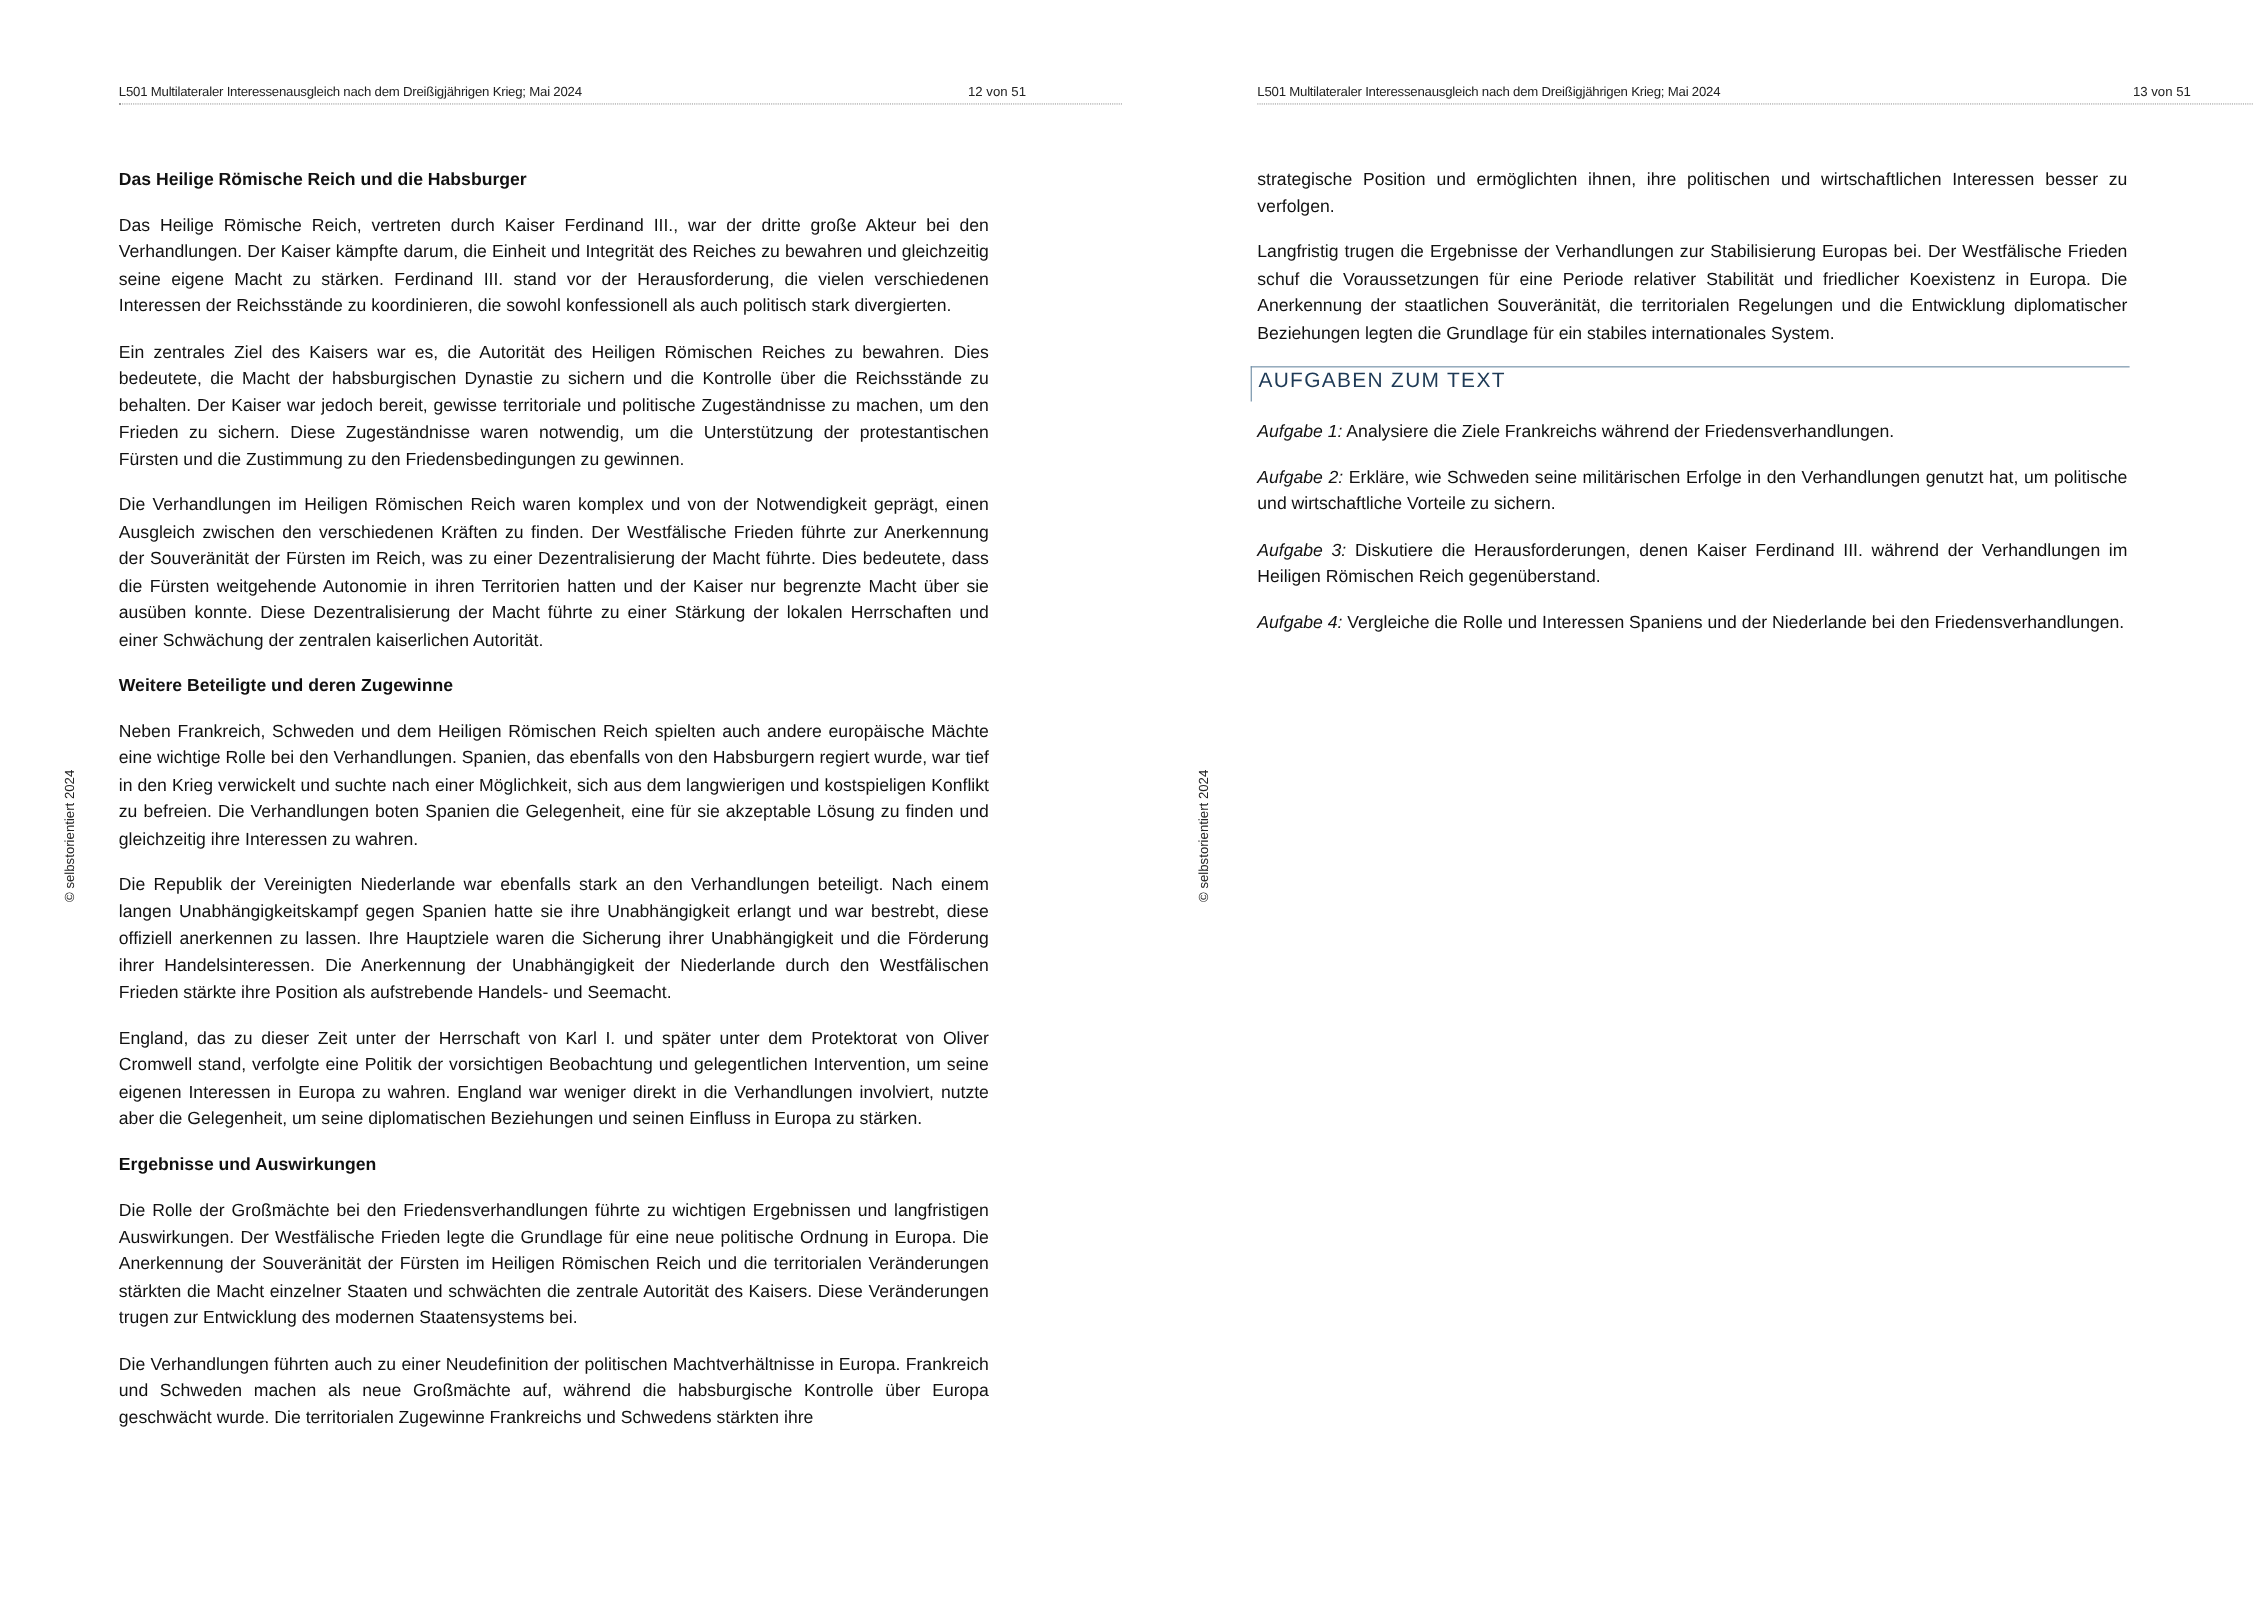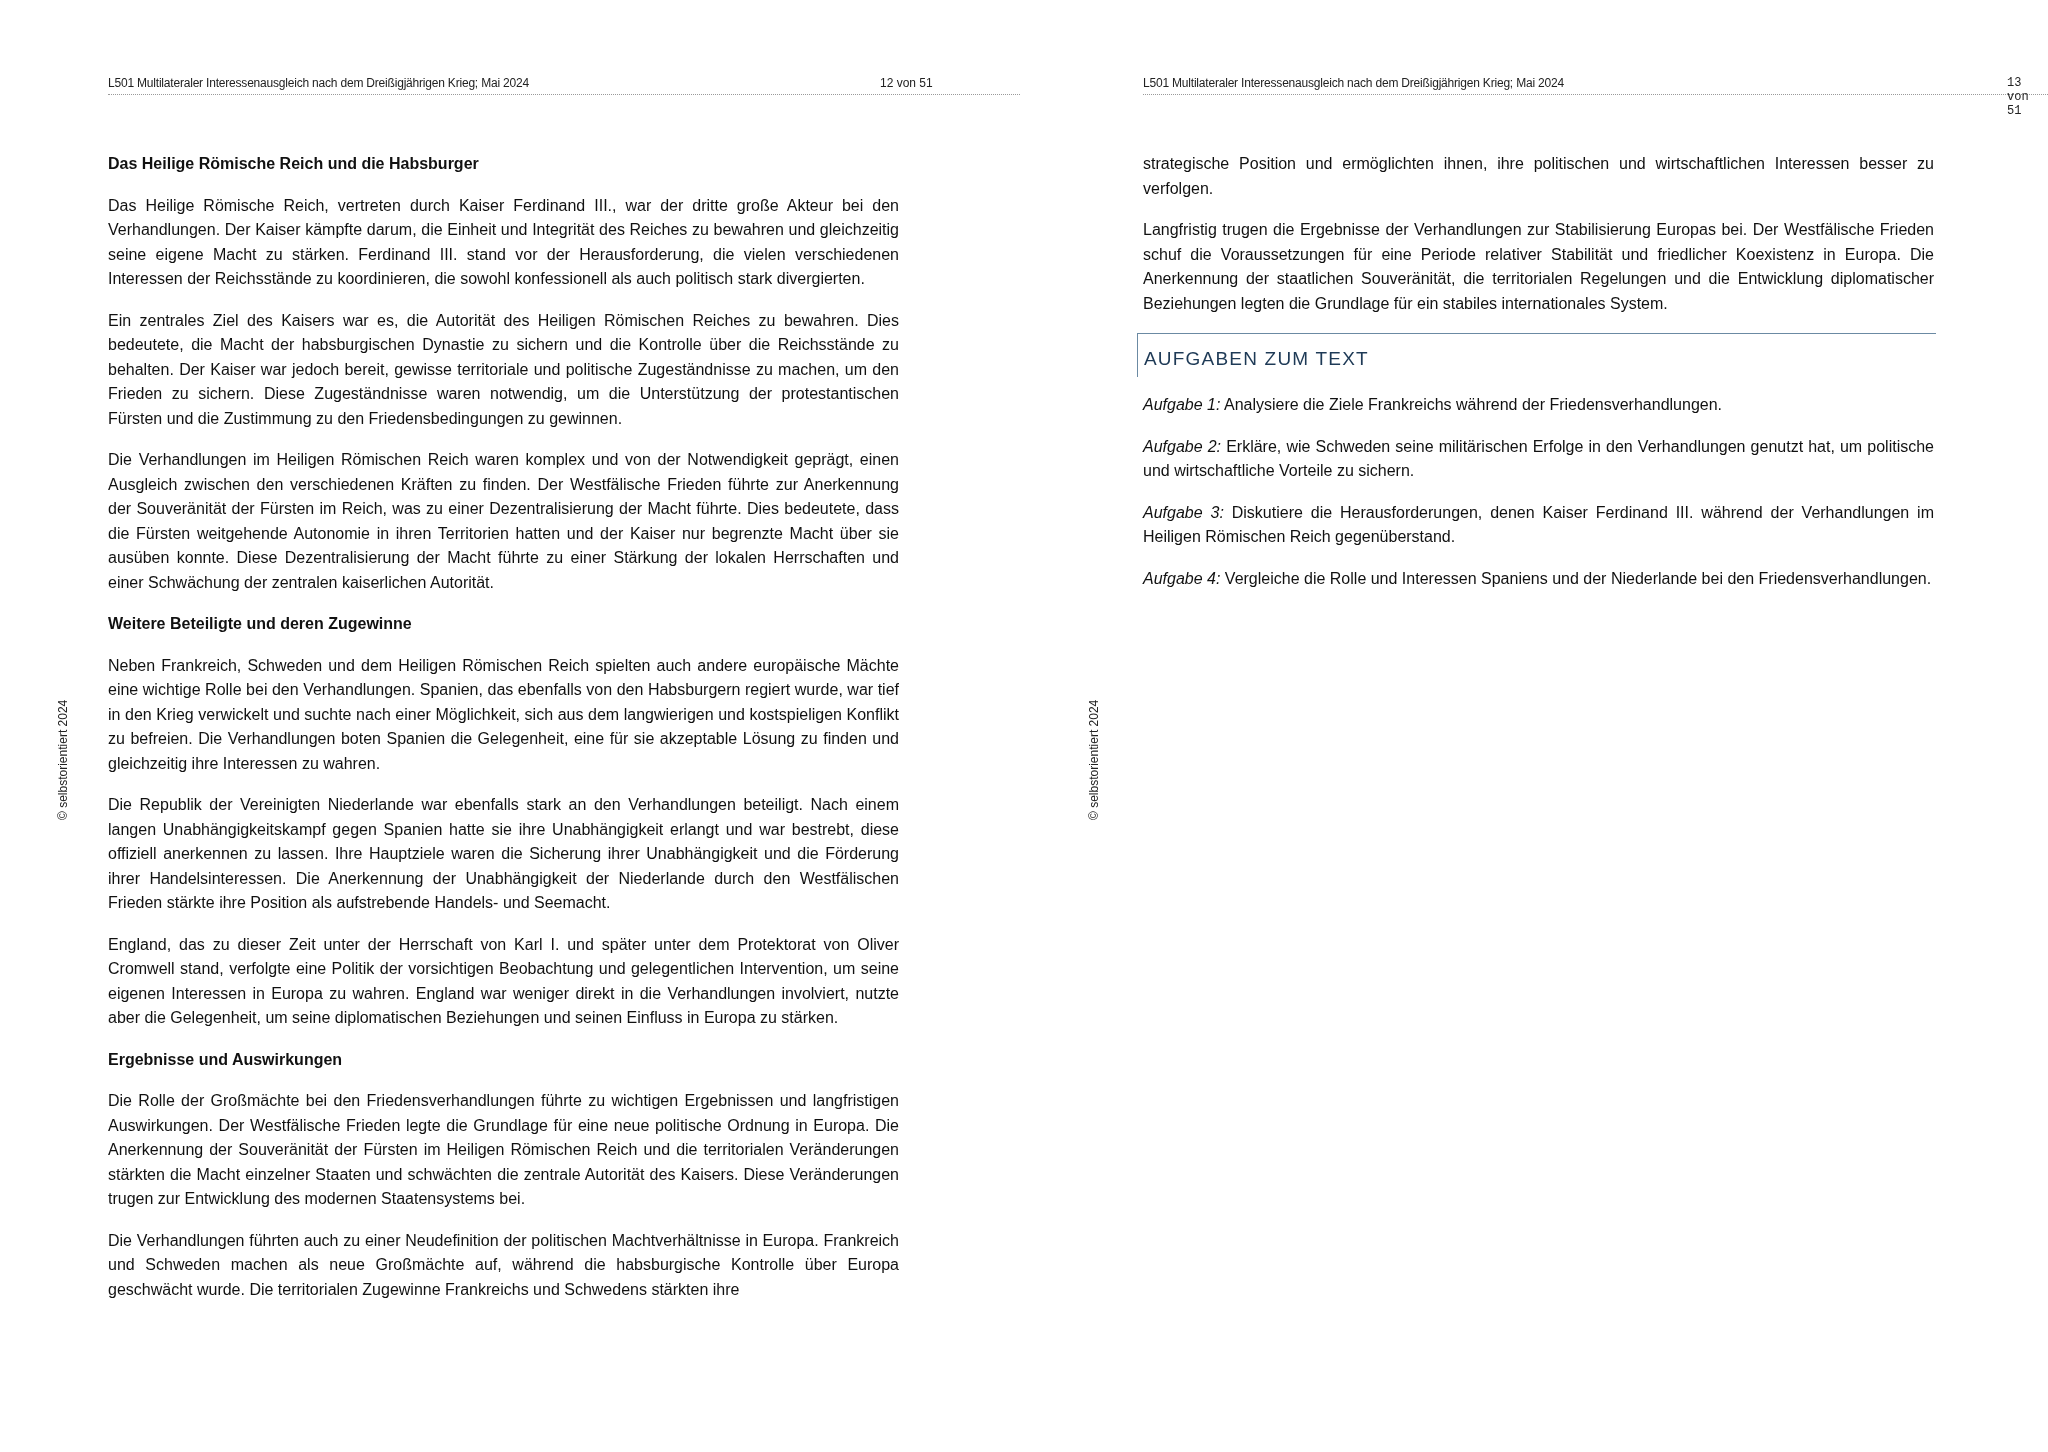--- a/index.html
+++ b/index.html
@@ -38,21 +38,21 @@
       position: absolute;
       left: 0;
       top: 2px;
       letter-spacing: -0.2px;
     }
     .header .pagenum {
       position: absolute;
       top: 2px;
     }
     .page-left .header .pagenum { left: 772px; }
-    .page-right .header .pagenum { left: 864px; font-family: Liberation Mono, monospace; }
+    .page-right .header .pagenum { left: 796px; }
 
     .copyright {
       position: absolute;
       font-size: 12px;
       color: #222;
       transform: rotate(-90deg);
       transform-origin: left top;
       white-space: nowrap;
     }
     .page-left .copyright { left: 56px; top: 820px; }
@@ -75,21 +75,21 @@
       margin: 0 0 17px 0;
       line-height: 24.5px;
     }
     .content p {
       margin: 0 0 17px 0;
     }
 
     .section-heading {
       position: relative;
       margin: 10px 0 16px -6px;
-      padding: 13px 0 0 6px;
+      padding: 1px 0 0 6px;
       border-top: 1.5px solid #6b8aa3;
       border-left: 1.5px solid #6b8aa3;
       width: 792px;
       height: 30px;
       font-size: 19px;
       letter-spacing: 1.2px;
       color: #1e3a56;
       text-align: left;
     }
     .task-label {

